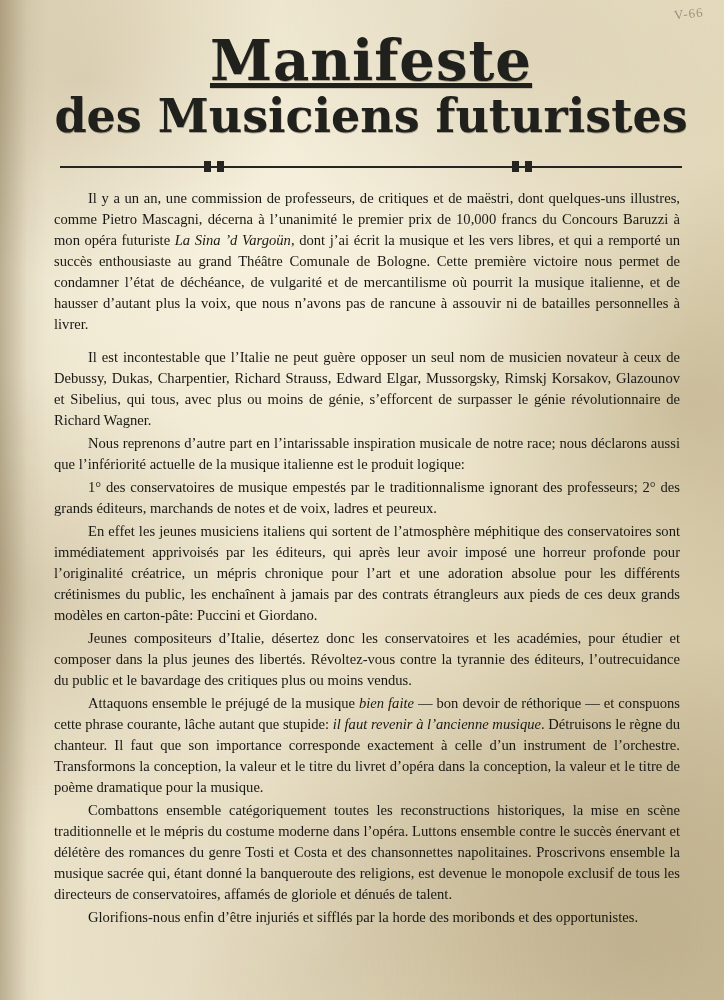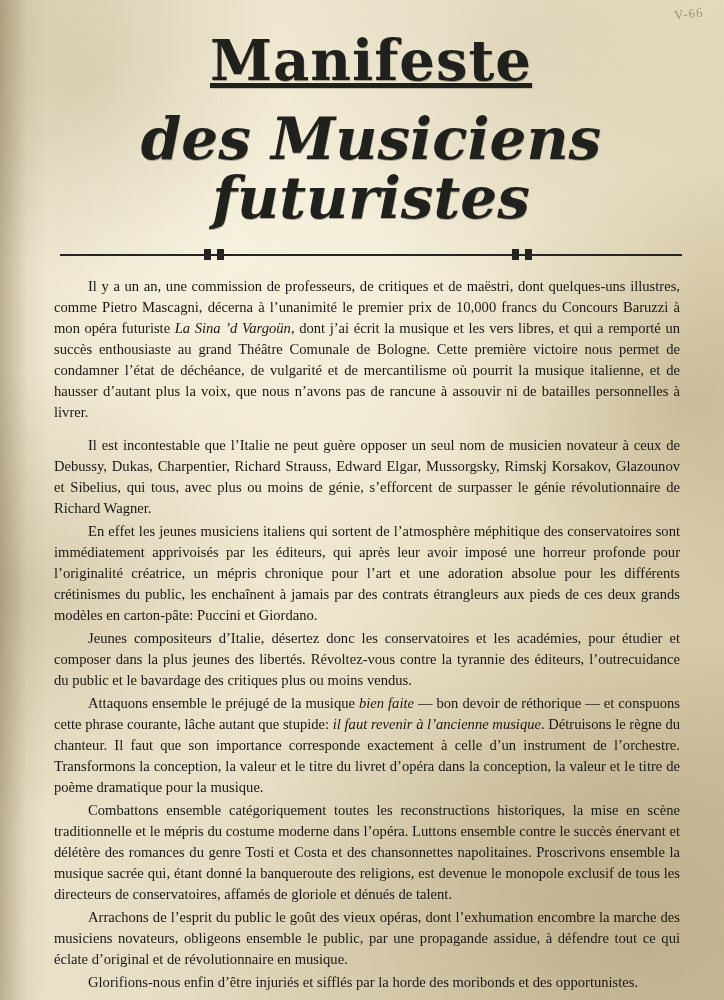--- a/index.html
+++ b/index.html
@@ -76,23 +76,22 @@
     letter-spacing: 0.5px;
     text-shadow: 0.5px 0.5px 0 rgba(40,35,25,0.35);
   }
   h1.title-line1 {
     font-size: 56px;
     margin-top: 14px;
     letter-spacing: 1px;
     text-decoration: underline;
   }
   h1.title-line2 {
-    font-size: 58px;
-    margin-top: 21px;
-    font-style: italic;
+    font-size: 46px;
+    margin-top: 4px;
     letter-spacing: 0px;
   }
   .rule-wrap {
     position: relative;
     margin: 20px 0 14px 0;
     height: 14px;
   }
   .rule {
     position: absolute;
     left: 6px;
@@ -148,22 +147,23 @@
 
     <div class="rule-wrap">
       <div class="rule"></div>
       <div class="dot-left"></div>
       <div class="dot-right"></div>
     </div>
 
     <div class="body-text">
       <p class="gap">Il y a un an, une commission de professeurs, de critiques et de maëstri, dont quelques-uns illustres, comme Pietro Mascagni, décerna à l’unanimité le premier prix de 10,000 francs du Concours Baruzzi à mon opéra futuriste <i>La Sina ’d Vargoün</i>, dont j’ai écrit la musique et les vers libres, et qui a remporté un succès enthousiaste au grand Théâtre Comunale de Bologne. Cette première victoire nous permet de condamner l’état de déchéance, de vulgarité et de mercantilisme où pourrit la musique italienne, et de hausser d’autant plus la voix, que nous n’avons pas de rancune à assouvir ni de batailles personnelles à livrer.</p>
       <p class="gap">Il est incontestable que l’Italie ne peut guère opposer un seul nom de musicien novateur à ceux de Debussy, Dukas, Charpentier, Richard Strauss, Edward Elgar, Mussorgsky, Rimskj Korsakov, Glazounov et Sibelius, qui tous, avec plus ou moins de génie, s’efforcent de surpasser le génie révolutionnaire de Richard Wagner.</p>
+      <p>Nous reprenons d’autre part en l’intarissable inspiration musicale de notre race; nous déclarons aussi que l’infériorité actuelle de la musique italienne est le produit logique:</p>
+      <p>1° des conservatoires de musique empestés par le traditionnalisme ignorant des professeurs; 2° des grands éditeurs, marchands de notes et de voix, ladres et peureux.</p>
       <p>En effet les jeunes musiciens italiens qui sortent de l’atmosphère méphitique des conservatoires sont immédiatement apprivoisés par les éditeurs, qui après leur avoir imposé une horreur profonde pour l’originalité créatrice, un mépris chronique pour l’art et une adoration absolue pour les différents crétinismes du public, les enchaînent à jamais par des contrats étrangleurs aux pieds de ces deux grands modèles en carton-pâte: Puccini et Giordano.</p>
       <p>Jeunes compositeurs d’Italie, désertez donc les conservatoires et les académies, pour étudier et composer dans la plus jeunes des libertés. Révoltez-vous contre la tyrannie des éditeurs, l’outrecuidance du public et le bavardage des critiques plus ou moins vendus.</p>
       <p>Attaquons ensemble le préjugé de la musique <i>bien faite</i> — bon devoir de réthorique — et conspuons cette phrase courante, lâche autant que stupide: <i>il faut revenir à l’ancienne musique</i>. Détruisons le règne du chanteur. Il faut que son importance corresponde exactement à celle d’un instrument de l’orchestre. Transformons la conception, la valeur et le titre du livret d’opéra dans la conception, la valeur et le titre de poème dramatique pour la musique.</p>
       <p>Combattons ensemble catégoriquement toutes les reconstructions historiques, la mise en scène traditionnelle et le mépris du costume moderne dans l’opéra. Luttons ensemble contre le succès énervant et délétère des romances du genre Tosti et Costa et des chansonnettes napolitaines. Proscrivons ensemble la musique sacrée qui, étant donné la banqueroute des religions, est devenue le monopole exclusif de tous les directeurs de conservatoires, affamés de gloriole et dénués de talent.</p>
-      <p>Arrachons de l’esprit du public le goût des vieux opéras, dont l’exhumation encombre la marche des musiciens novateurs, obligeons ensemble le public, par une propagande assidue, à défendre tout ce qui éclate d’original et de révolutionnaire en musique.</p>
       <p>Glorifions-nous enfin d’être injuriés et sifflés par la horde des moribonds et des opportunistes.</p>
     </div>
 
   </div>
 </div>
 
 </body></html>

